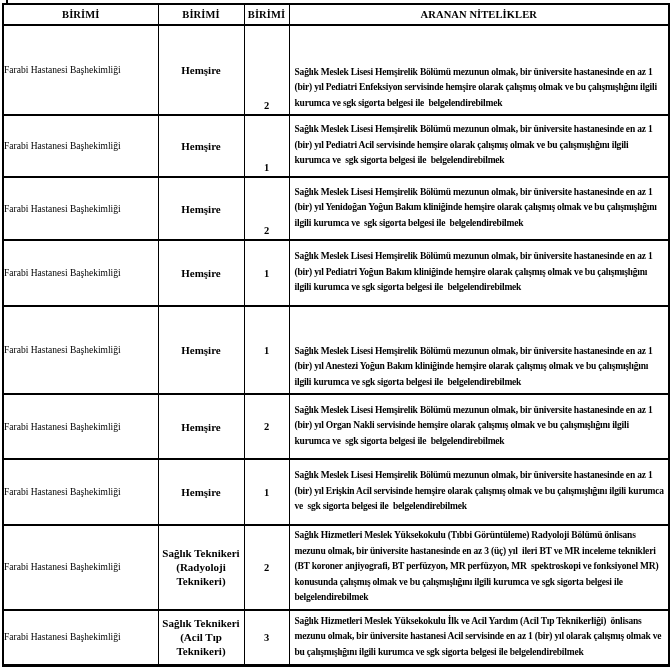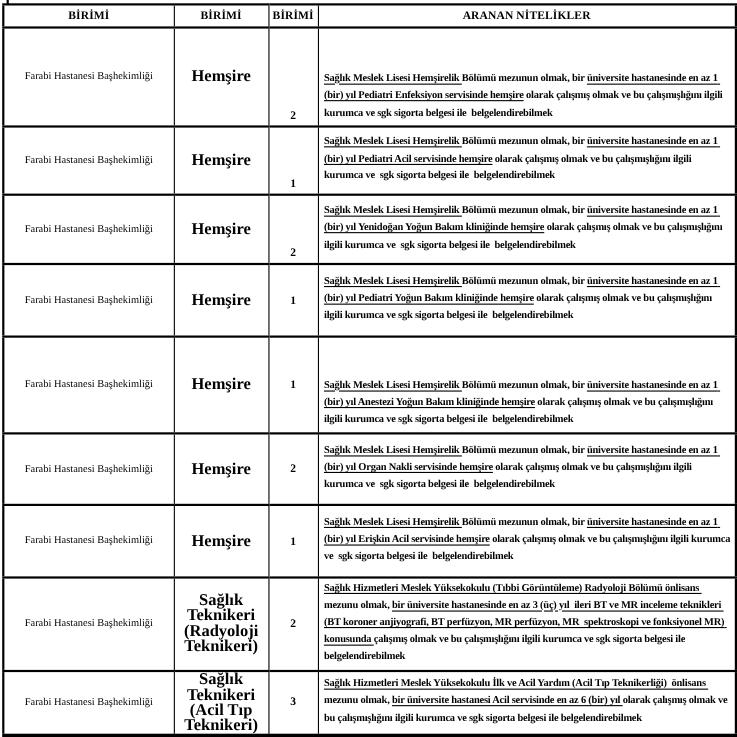--- a/index.html
+++ b/index.html
@@ -63,25 +63,25 @@
   tbody tr:nth-child(3) { height: 63px; }
   tbody tr:nth-child(4) { height: 66px; }
   tbody tr:nth-child(5) { height: 88px; }
   tbody tr:nth-child(6) { height: 65px; }
   tbody tr:nth-child(7) { height: 66px; }
   tbody tr:nth-child(8) { height: 81px; }
   tbody tr:nth-child(9) { height: 56px; }
 
   td.c-birimi {
     font-size: 9.5px;
-    text-align: center;
+    text-align: left;
     vertical-align: middle;
   }
   td.c-unvani {
-    font-size: 15px;
+    font-size: 11px;
     font-weight: bold;
     text-align: center;
     vertical-align: middle;
     white-space: pre-line;
     line-height: 14px;
   }
   td.c-adedi {
     font-size: 10.5px;
     font-weight: bold;
     text-align: center;
@@ -103,21 +103,20 @@
   .qual {
     font-size: 9.5px;
     font-weight: bold;
     line-height: 15.5px;
     letter-spacing: -0.2px;
     padding: 2px 4px 3px 5px;
     white-space: pre-wrap;
     text-align: left;
   }
   .qual .u {
-    text-decoration: underline;
     text-decoration-thickness: 1px;
     text-underline-offset: 2px;
   }
 </style>
 </head>
 <body>
 
 <div class="page">
   <div class="top-tick"></div>
   <table class="doc">
@@ -208,18 +207,18 @@
       <div class="qual"><span class="u">Sağlık Hizmetleri Meslek Yüksekokulu (Tıbbi Görüntüleme) Radyoloji Bölümü önlisans </span><span>mezunu olmak, </span><span class="u">bir üniversite hastanesinde en az 3 (üç) yıl  ileri BT ve MR inceleme teknikleri (BT koroner anjiyografi, BT perfüzyon, MR perfüzyon, MR  spektroskopi ve fonksiyonel MR) konusunda </span><span>çalışmış olmak ve bu çalışmışlığını ilgili kurumca ve sgk sigorta belgesi ile belgelendirebilmek</span></div>
     </td>
   </tr>
 
   <tr>
     <td class="c-birimi">Farabi Hastanesi Başhekimliği</td>
     <td class="c-unvani">Sağlık Teknikeri
 (Acil Tıp  Teknikeri)</td>
     <td class="c-adedi">3</td>
     <td class="c-nitel">
-      <div class="qual"><span class="u">Sağlık Hizmetleri Meslek Yüksekokulu İlk ve Acil Yardım (Acil Tıp Teknikerliği)  önlisans </span><span>mezunu olmak, </span><span class="u">bir üniversite hastanesi Acil servisinde en az 6 (bir) yıl </span><span>olarak çalışmış olmak ve bu çalışmışlığını ilgili kurumca ve sgk sigorta belgesi ile belgelendirebilmek</span></div>
+      <div class="qual"><span class="u">Sağlık Hizmetleri Meslek Yüksekokulu İlk ve Acil Yardım (Acil Tıp Teknikerliği)  önlisans </span><span>mezunu olmak, </span><span class="u">bir üniversite hastanesi Acil servisinde en az 1 (bir) yıl </span><span>olarak çalışmış olmak ve bu çalışmışlığını ilgili kurumca ve sgk sigorta belgesi ile belgelendirebilmek</span></div>
     </td>
   </tr>
 </tbody>
   </table>
 </div>
 
 </body></html>

